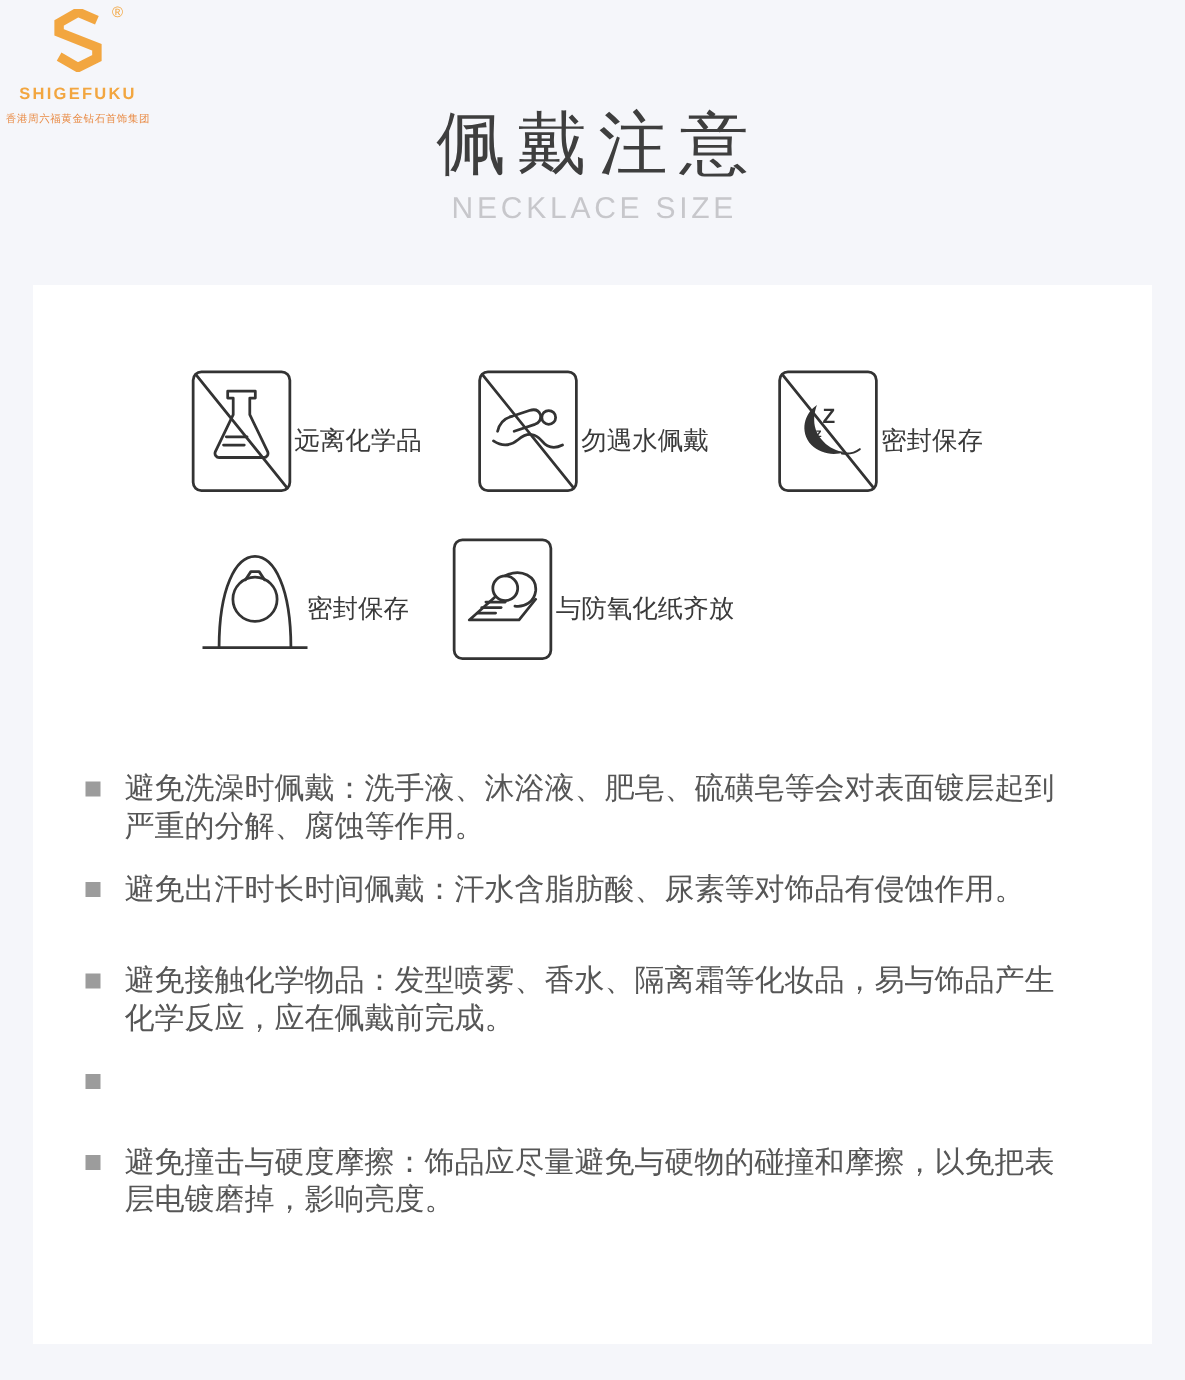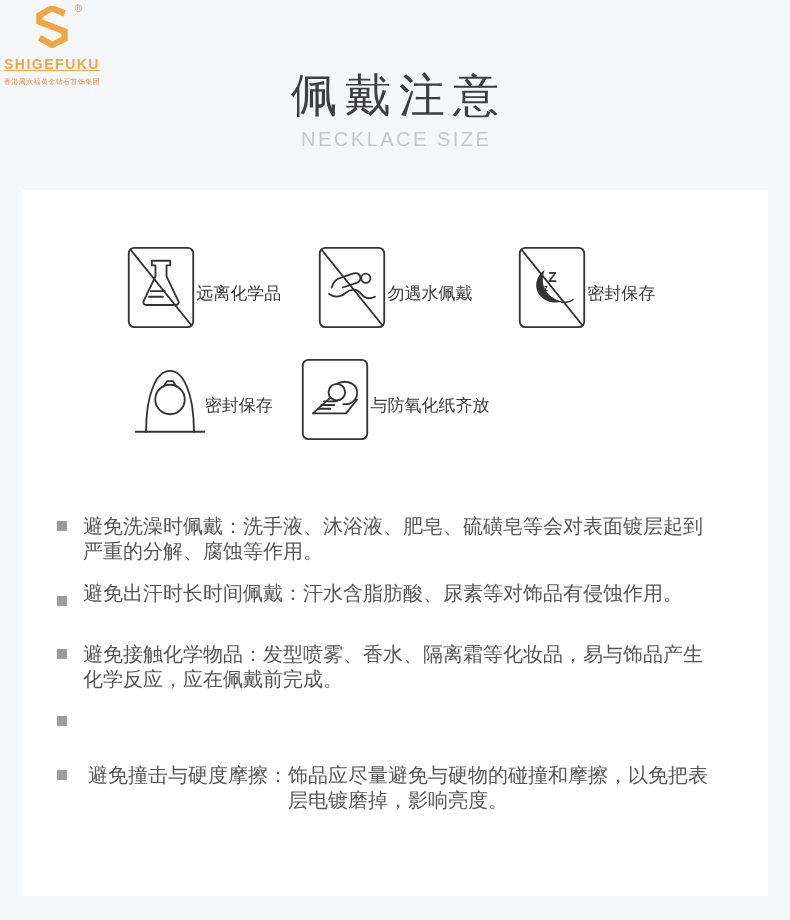--- a/index.html
+++ b/index.html
@@ -7,21 +7,21 @@
     width:790px;height:920px;overflow:hidden;
     background:#f5f6fa;
     font-family:"Liberation Sans","DejaVu Sans",sans-serif;
     position:relative;
   }
   
   .header{position:relative;height:190px;}
   .logo{position:absolute;left:0;top:6px;width:104px;text-align:center;}
   .logo-mark{position:relative;display:inline-block;line-height:0;}
   .logo-reg{position:absolute;top:-2px;right:-12px;font-size:10px;color:#f2a640;line-height:1;}
-  .logo-name{margin-top:5px;font-size:14px;font-weight:bold;letter-spacing:1.5px;color:#f2a640;line-height:1;text-decoration:underline;}
+  .logo-name{margin-top:5px;font-size:11px;font-weight:bold;letter-spacing:1.5px;color:#f2a640;line-height:1;}
   .logo-tagline{margin-top:7px;font-size:7px;color:#e98b45;letter-spacing:0.4px;line-height:1;white-space:nowrap;}
   .title-wrap{padding-top:72px;text-align:center;}
   .page-title{font-size:46px;font-weight:500;color:#3e3e3e;letter-spacing:8px;margin-right:-8px;line-height:1;}
   .page-subtitle{margin-top:11px;font-size:20px;color:#c7c7cb;letter-spacing:2.5px;margin-right:-2.5px;line-height:1;}
   
   .card{
     margin:0 22px;height:706px;box-sizing:border-box;
     background:#ffffff;padding-top:55px;
   }
   .icon-grid{
@@ -29,23 +29,23 @@
     display:grid;grid-template-columns:repeat(3,1fr);
     row-gap:27px;justify-items:center;
   }
   .icon-cell{display:flex;flex-direction:row;align-items:center;}
   .icon-box{width:70px;height:85px;}
   .icon-box svg{width:70px;height:85px;display:block;}
   .icon-caption{margin-top:12px;height:22px;font-size:17px;color:#3a3a3a;line-height:22px;white-space:nowrap;}
   
   .notes{margin:72px 55px 0 35px;}
   .note{display:flex;margin-bottom:17px;}
-  .note:nth-child(2){margin-bottom:36px;align-items:flex-end;}
+  .note:nth-child(2){margin-bottom:36px;}
   .note:nth-child(4){margin-bottom:37px;}
-  .note:nth-child(5){margin-bottom:0;text-align:center;}
+  .note:nth-child(5){margin-bottom:0;}
   .note-sq{flex:0 0 10px;width:10px;height:10px;background:#9c9c9c;margin-top:7px;}
   .note-text{margin-left:16px;font-size:20px;line-height:25px;color:#565656;max-width:652px;}
 </style>
 </head>
 <body>
 
 <div class="header">
   <div class="logo">
     <div class="logo-mark">
       <svg width="36" height="42" viewBox="0 0 40 46">

